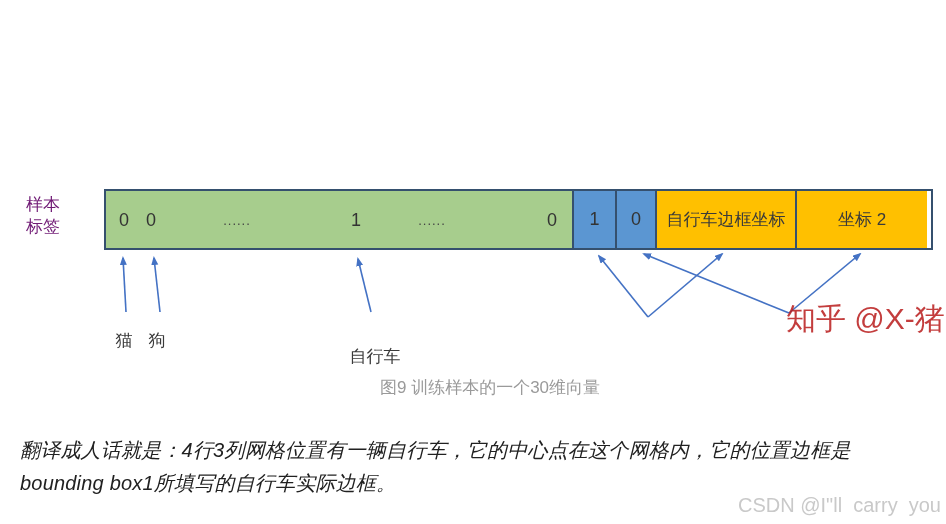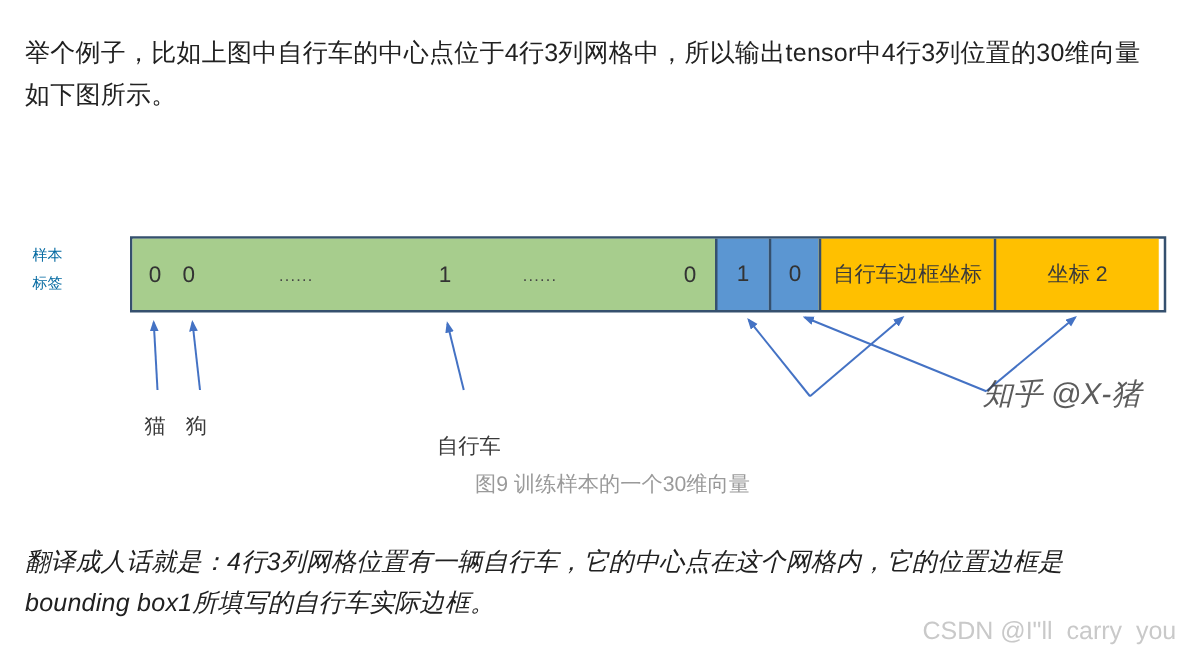--- a/index.html
+++ b/index.html
@@ -26,25 +26,24 @@
     letter-spacing: 0.2px;
   }
   .para.top { top: 27px; }
   .para.bottom { top: 434px; font-style: italic; }
 
   
   .row-label {
     position: absolute;
     left: 26px;
     top: 194px;
-    font-size: 12px;
+    font-size: 17px;
     line-height: 22px;
-    color: #0369a1;
+    color: #701a75;
     white-space: pre-line;
-    font-family: Liberation Mono, monospace;
   }
   .bar {
     position: absolute;
     left: 104px;
     top: 189px;
     width: 829px;
     height: 61px;
     box-sizing: border-box;
     border: 2px solid var(--border);
     display: flex;
@@ -104,39 +103,37 @@
     color: #9a9a9a;
   }
   .wm {
     position: absolute;
     white-space: pre;
     pointer-events: none;
   }
   .wm.zhihu {
     left: 786px;
     top: 299px;
-    font-size: 24px;
-    color: #404040;
+    font-size: 30px;
+    color: #b91c1c;
     opacity: 0.85;
     z-index: 5;
-    font-style: italic;
   }
   .wm.csdn {
     right: 5px;
     top: 494px;
     font-size: 20px;
     color: #c9c9c9;
   }
 </style>
 </head>
 <body>
 
 <div class="page">
 
-  <p class="para top">举个例子，比如上图中自行车的中心点位于4行3列网格中，所以输出tensor中4行3列位置的30维向量如下图所示。</p>
 
   <div class="row-label">样本
 标签</div>
 
   <div class="bar">
     <div class="seg green">
       <span class="gv" style="left:18px">0</span>
       <span class="gv" style="left:45px">0</span>
       <span class="gv dots" style="left:131px">......</span>
       <span class="gv" style="left:250px">1</span>

